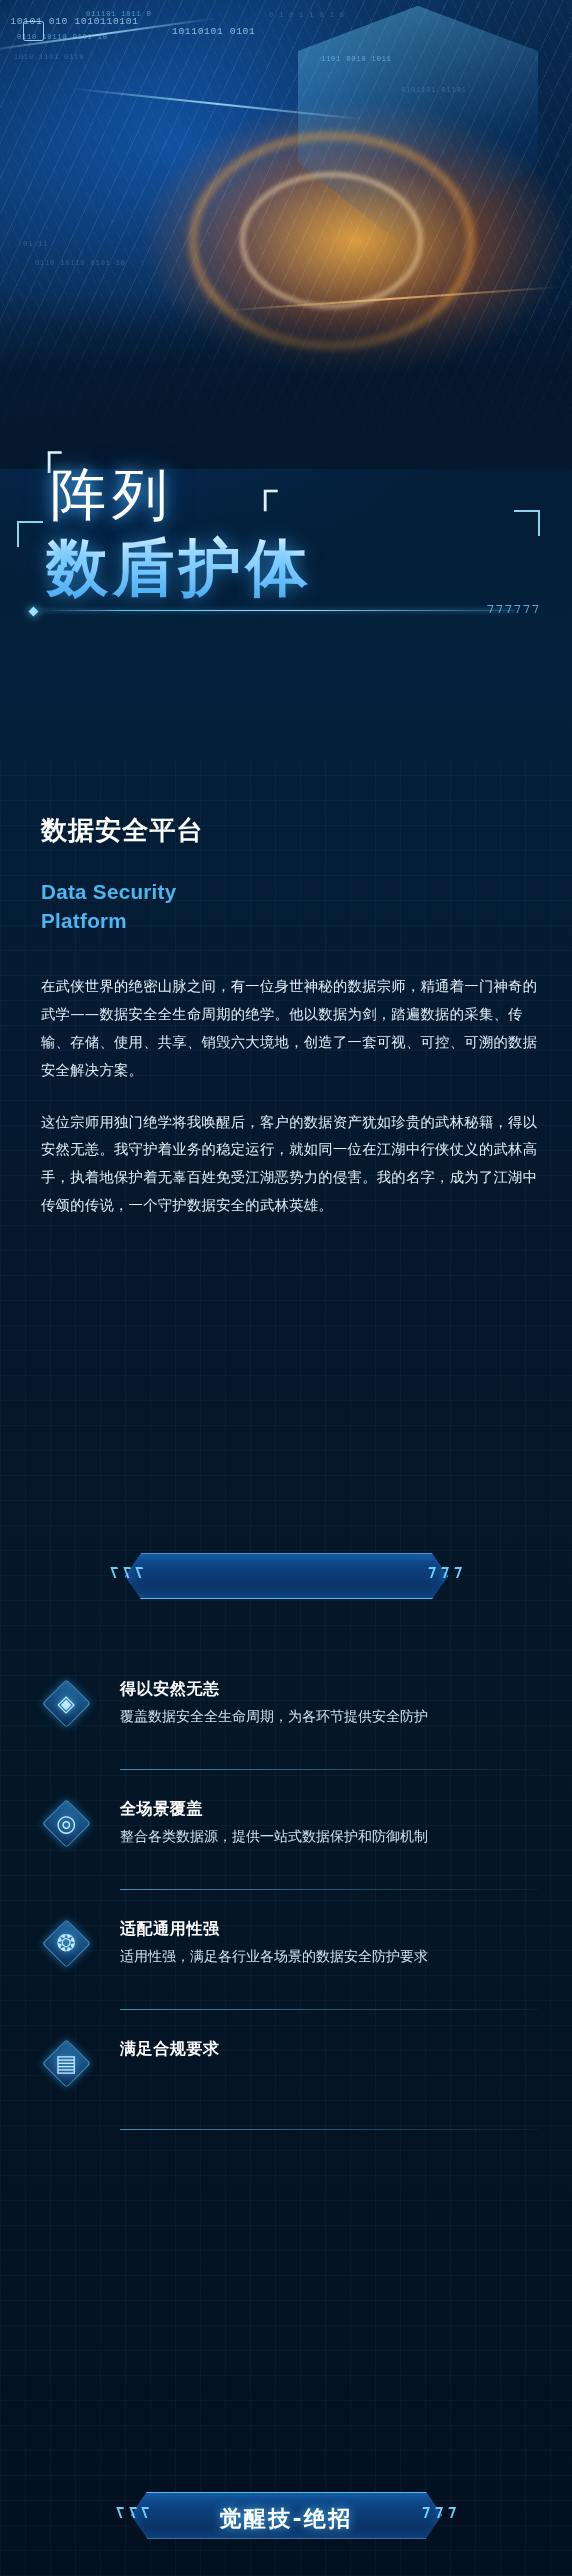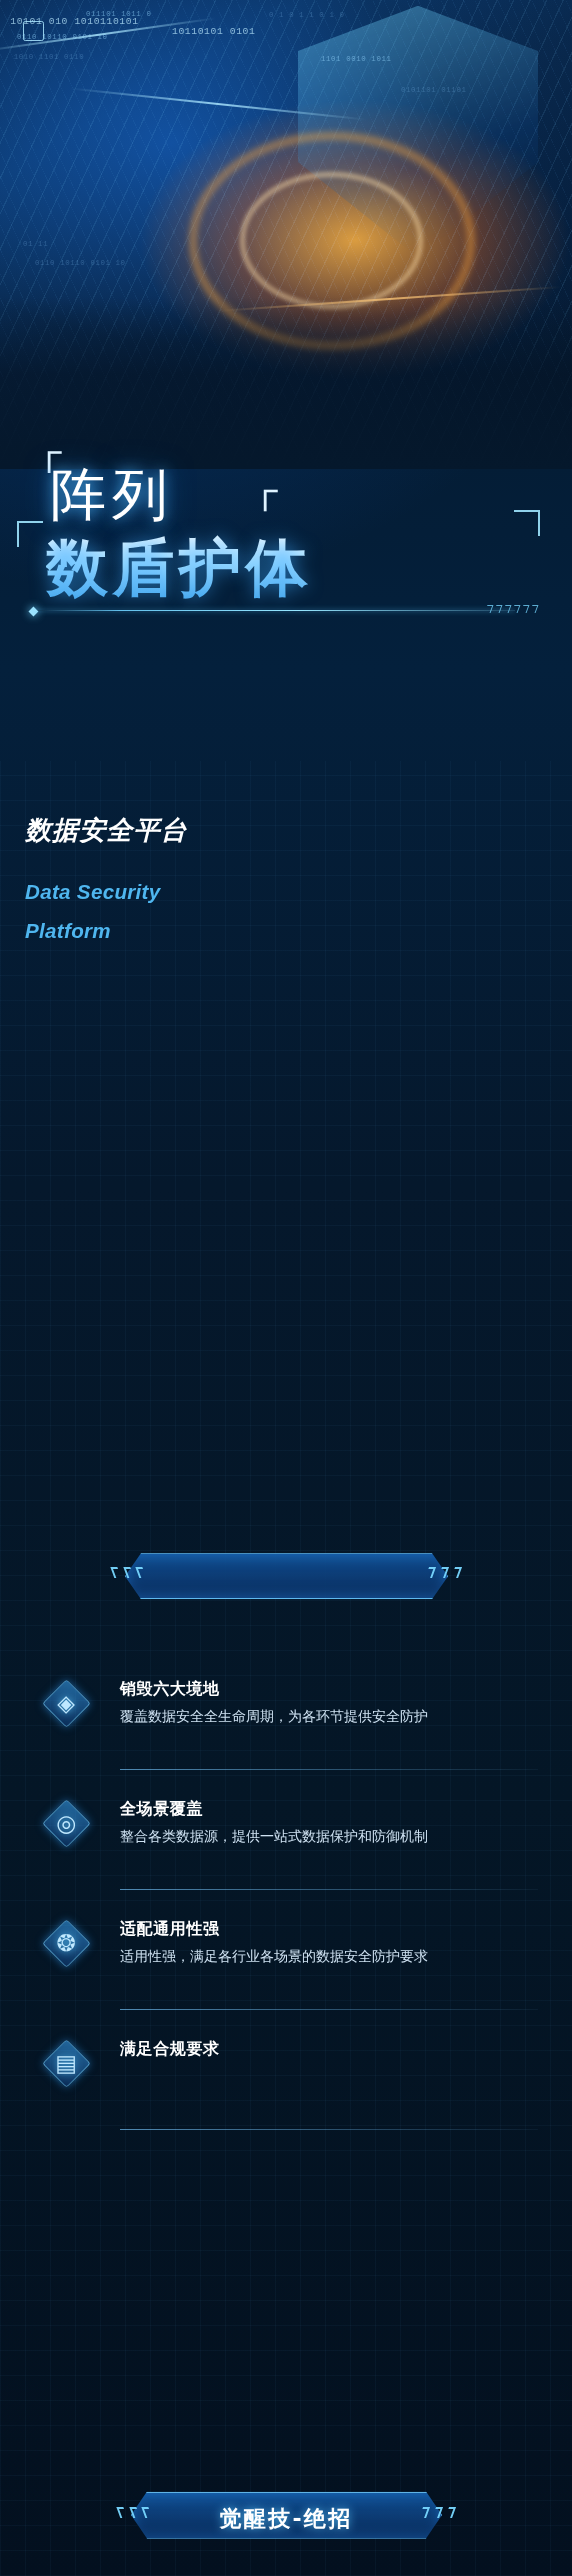--- a/index.html
+++ b/index.html
@@ -150,23 +150,22 @@
   }
   .corner-bracket {
     position: absolute;
     width: 26px; height: 26px;
     border: 2.9px solid rgba(160,230,255,0.9);
   }
 
   
   .sec {
     position: absolute;
-    left: 25px;
+    left: 41px;
     width: 506px;
-    font-style: italic;
   }
   .h-cn {
     font-size: 26px;
     font-weight: bold;
     color: #ffffff;
     letter-spacing: 1.1px;
     font-family: "DejaVu Sans", sans-serif;
   }
   .h-en {
     margin-top: 13.7px;
@@ -367,44 +366,48 @@
     </div>
   </div>
 
   <div class="grid-overlay"></div>
 
   <div class="sec" style="top:813px;">
     <div class="h-cn">数据安全平台</div>
   </div>
   <div class="sec" style="top:863px;">
     <div class="h-en">Data Security</div>
-    <div class="h-en" style="margin-top:10px;">Platform</div>
-  </div>
-
+    <div class="h-en" style="margin-top:0;">Platform</div>
+  </div>
+
+  <div class="sec" style="top:973px;">
+    <p class="body-p">在武侠世界的绝密山脉之间，有一位身世神秘的数据宗师，精通着一门神奇的武学——数据安全全生命周期的绝学。他以数据为剑，踏遍数据的采集、传输、存储、使用、共享、销毁六大境地，创造了一套可视、可控、可溯的数据安全解决方案。</p>
+    <p class="body-p">这位宗师用独门绝学将我唤醒后，客户的数据资产犹如珍贵的武林秘籍，得以安然无恙。我守护着业务的稳定运行，就如同一位在江湖中行侠仗义的武林高手，执着地保护着无辜百姓免受江湖恶势力的侵害。我的名字，成为了江湖中传颂的传说，一个守护数据安全的武林英雄。</p>
+  </div>
 
   <div class="banner">
     <div class="banner-plate"></div>
     <div class="banner-arrows left">
         <i></i>
         <i></i>
         <i></i>
       </div>
     <div class="banner-arrows right">
         <i></i>
         <i></i>
         <i></i>
       </div>
   </div>
 
   <div class="feature" style="top:1666px;">
     <div class="feature-icon">
       <div class="icon-cube"></div>
       <div class="icon-glyph">◈</div>
     </div>
-    <div class="feature-title">销毁六大境地</div>
+    <div class="feature-title">得以安然无恙</div>
     <div class="feature-desc">覆盖数据安全全生命周期，为各环节提供安全防护</div>
     <div class="feature-rule"></div>
   </div>
 
   <div class="feature" style="top:1786px;">
     <div class="feature-icon">
       <div class="icon-cube"></div>
       <div class="icon-glyph">◎</div>
     </div>
     <div class="feature-title">全场景覆盖</div>

